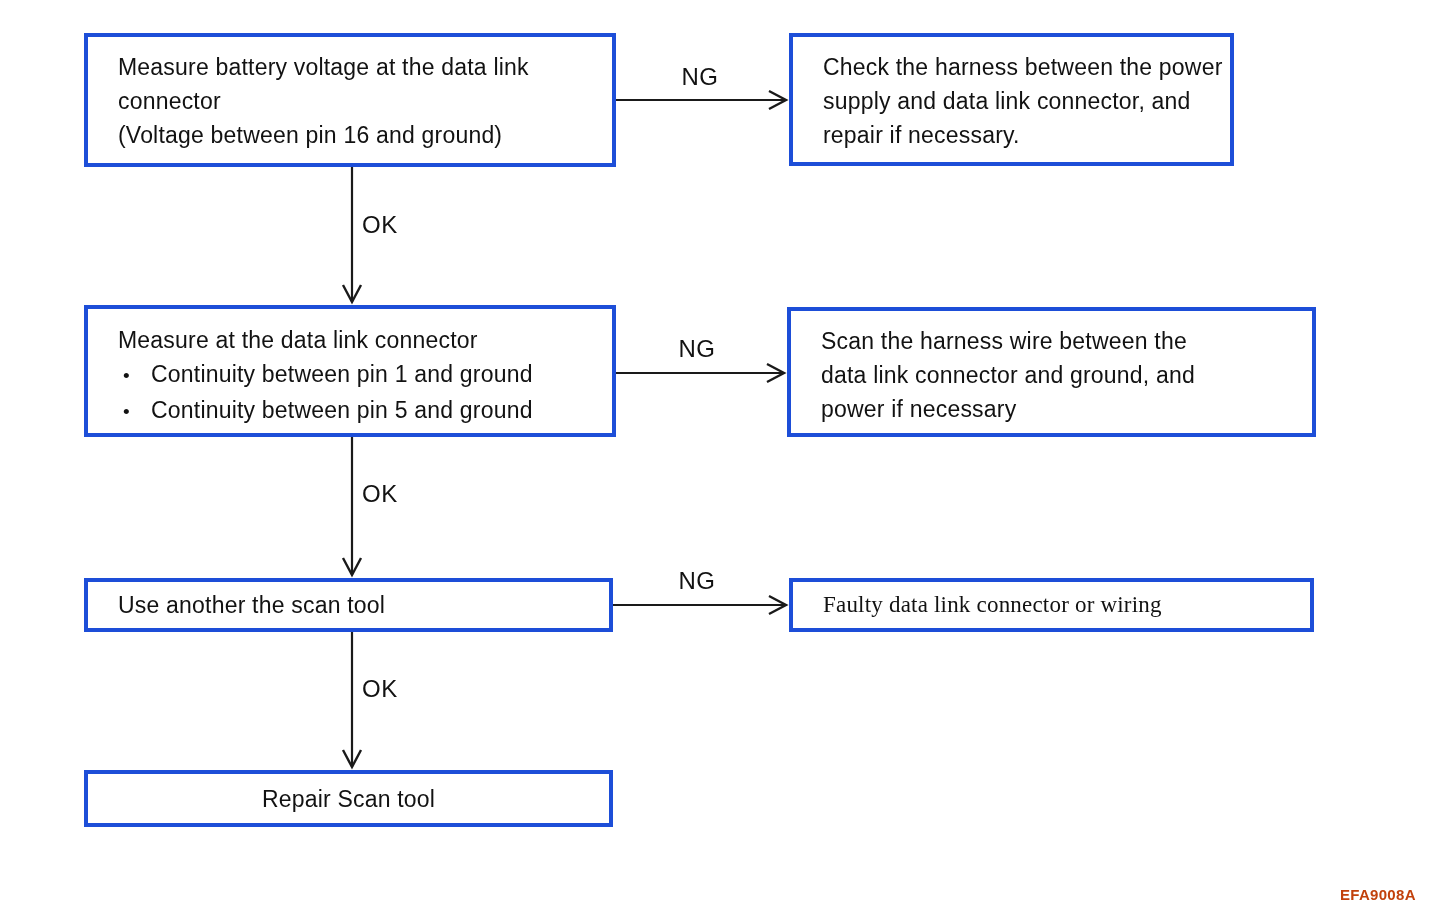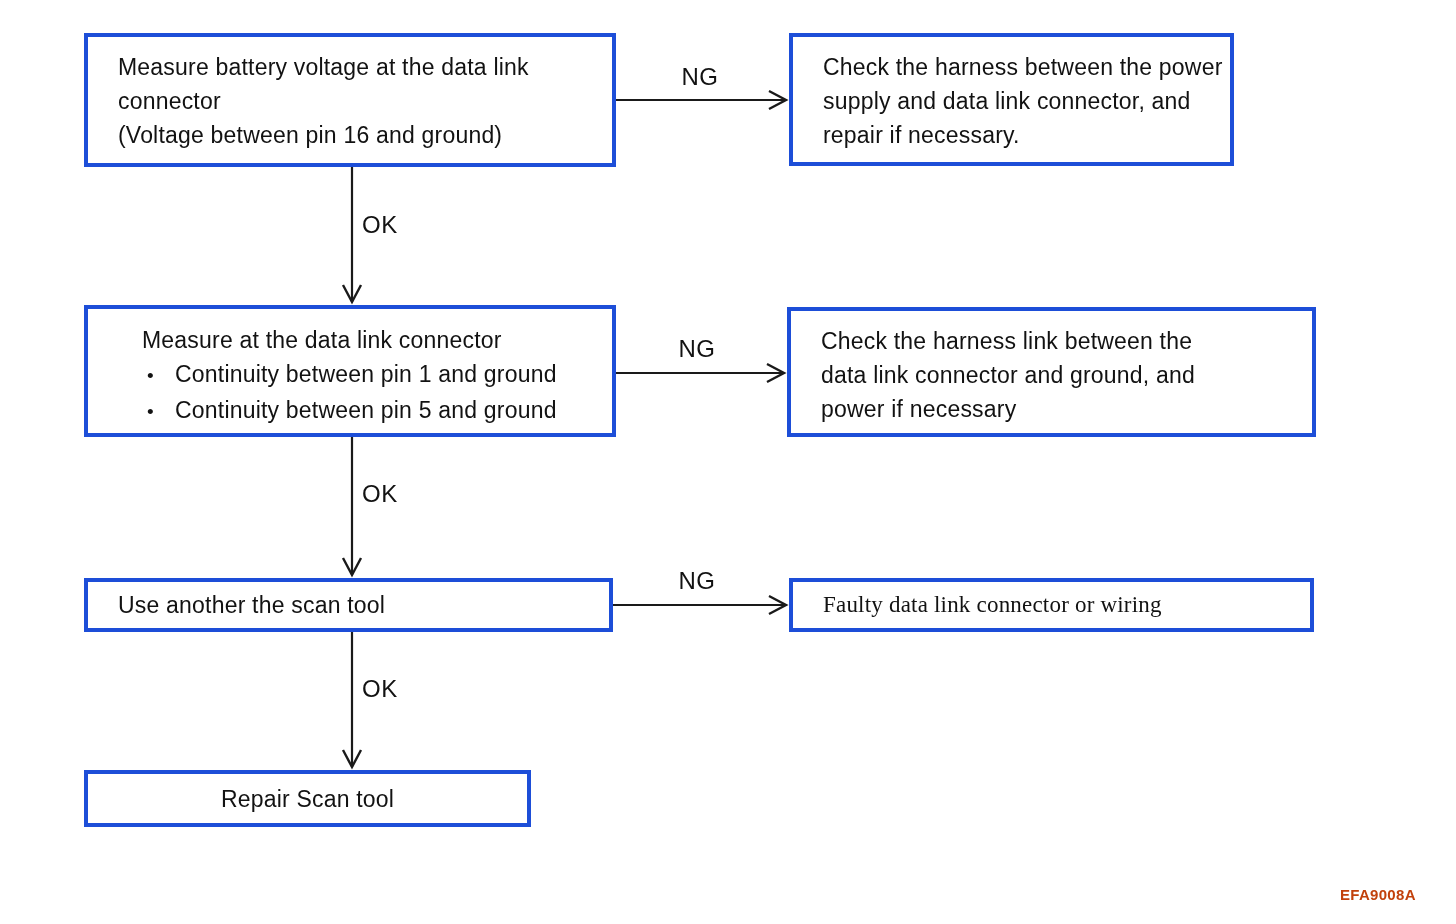--- a/index.html
+++ b/index.html
@@ -112,48 +112,48 @@
 
   <div class="flow-box" style="left:789px; top:33px; width:445px; height:133px;">
     <div class="box-content">
       <div class="text-line">Check the harness between the power</div>
       <div class="text-line">supply and data link connector, and</div>
       <div class="text-line">repair if necessary.</div>
     </div>
   </div>
 
   <div class="flow-box" style="left:84px; top:305px; width:532px; height:132px;">
-    <div class="box-content" style="padding-top:14px;margin-left:24px;">
+    <div class="box-content" style="padding-top:14px;">
       <div class="text-line">Measure at the data link connector</div>
       <div class="bullet-row">
         <span class="bullet">•</span><span>Continuity between pin 1 and ground</span>
       </div>
       <div class="bullet-row">
         <span class="bullet">•</span><span>Continuity between pin 5 and ground</span>
       </div>
     </div>
   </div>
 
   <div class="flow-box" style="left:787px; top:307px; width:529px; height:130px;">
     <div class="box-content">
-      <div class="text-line">Check the harness link between the</div>
+      <div class="text-line">Scan the harness wire between the</div>
       <div class="text-line">data link connector and ground, and</div>
       <div class="text-line">power if necessary</div>
     </div>
   </div>
 
   <div class="flow-box vcenter" style="left:84px; top:578px; width:529px; height:54px;">
     <div class="text-line">Use another the scan tool</div>
   </div>
 
   <div class="flow-box vcenter" style="left:789px; top:578px; width:525px; height:54px;font-family:Liberation Serif, serif;">
     <div class="text-line">Faulty data link connector or wiring</div>
   </div>
 
-  <div class="flow-box hcenter" style="left:84px; top:770px; width:447px; height:57px;text-align:center;">
+  <div class="flow-box hcenter" style="left:84px; top:770px; width:529px; height:57px;text-align:center;">
     <div class="text-line">Repair Scan tool</div>
   </div>
 
   <div class="edge-label centered" style="left:655px; top:63px;">NG</div>
   <div class="edge-label" style="left:362px; top:211px;">OK</div>
   <div class="edge-label centered" style="left:652px; top:335px;">NG</div>
   <div class="edge-label" style="left:362px; top:480px;">OK</div>
   <div class="edge-label centered" style="left:652px; top:567px;">NG</div>
   <div class="edge-label" style="left:362px; top:675px;">OK</div>
 

